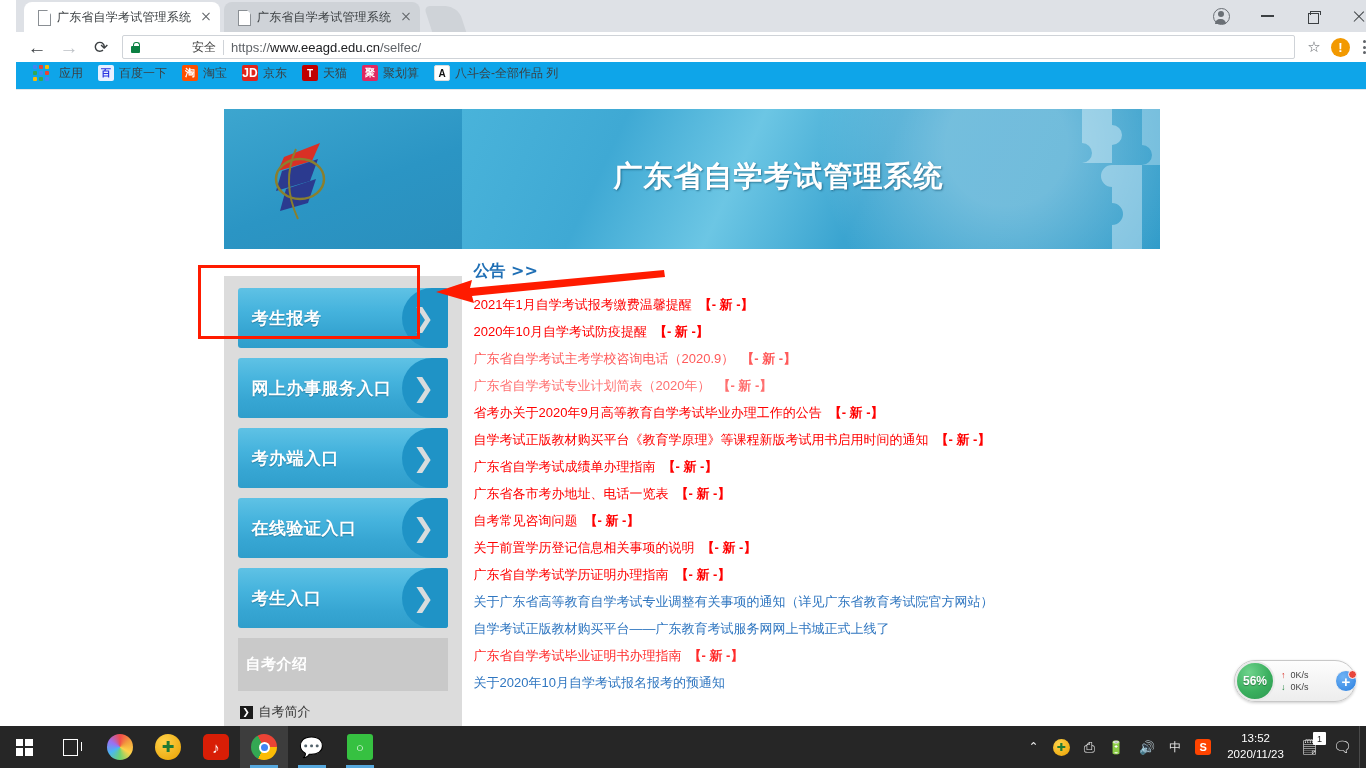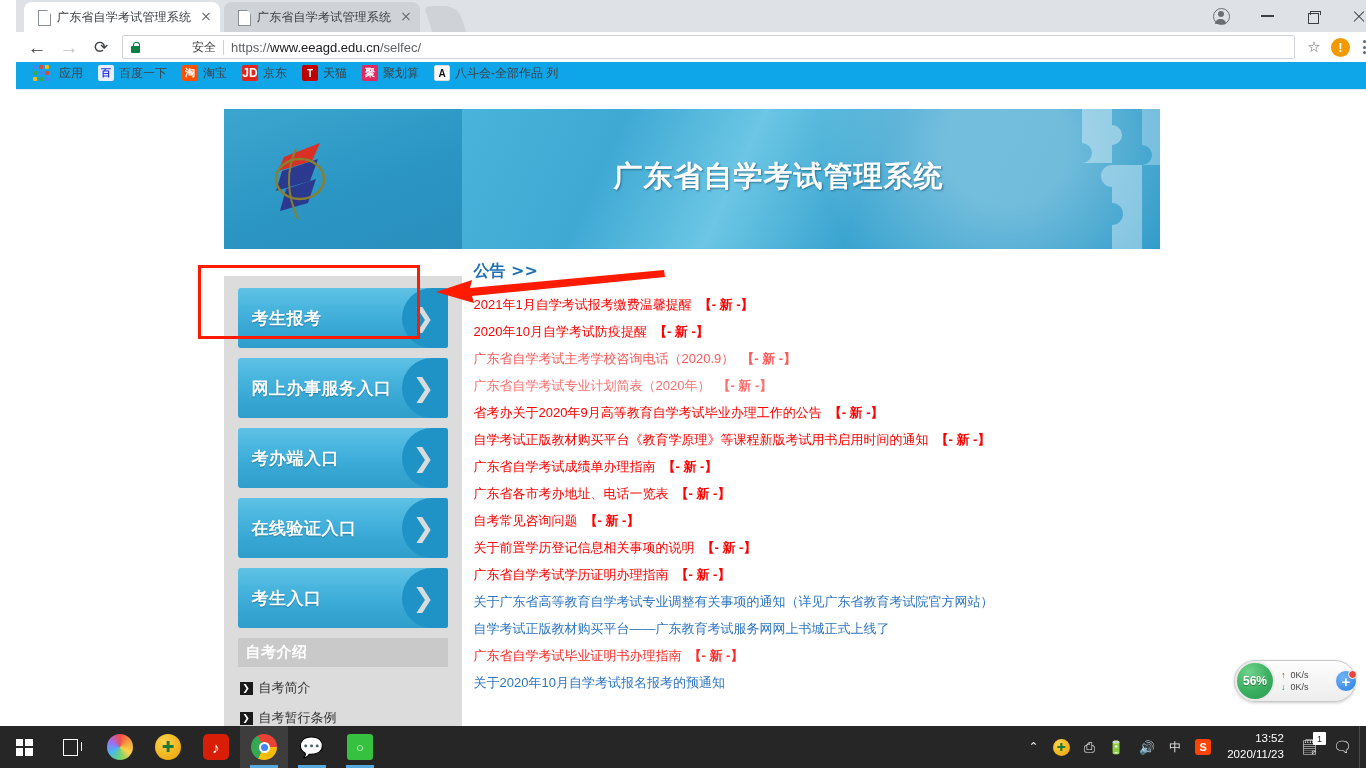--- a/index.html
+++ b/index.html
@@ -147,21 +147,21 @@
   }
   .navbtn-item .chev-wrap {
     position:absolute; right:0; top:0; width:46px; height:60px;
     background:#1f93c6; border-radius:40px 0 0 40px;
     display:flex; align-items:center; justify-content:center;
   }
   .navbtn-item .chev { color:#d9dcdd; font-size:26px; font-weight:bold; line-height:1; margin-left:-2px;}
 
   .sec-title {
     background:#c9c9c9; color:#ffffff; font-size:15px; font-weight:bold;
-    padding:5px 8px; margin:8px 0 6px 0; letter-spacing:.5px;
+    padding:17px 8px; margin:8px 0 6px 0; letter-spacing:.5px;
     font-family:"DejaVu Sans","Liberation Sans",sans-serif;
   }
   .sec-link { display:flex; align-items:center; gap:6px; padding:6px 0 6px 2px; font-size:13px; color:#333; }
   .sec-bullet {
     width:13px; height:13px; background:#1a1a1a; color:#fff; font-size:9px;
     display:flex; align-items:center; justify-content:center; flex:0 0 auto;
   }
 
   .content { flex:1 1 auto; background:#ffffff; padding:12px 10px 0 10px; }
   .notice-head {
@@ -221,21 +221,21 @@
   }
   .win-logo { width:17px; height:17px; display:grid; grid-template-columns:1fr 1fr; grid-template-rows:1fr 1fr; gap:2px; }
   .win-logo i { background:#fff; display:block; }
   .taskview { width:19px; height:16px; position:relative; }
   .taskview:before{ content:""; position:absolute; left:0; top:0; width:13px; height:15px; border:1.4px solid #fff;}
   .taskview:after { content:""; position:absolute; right:0; top:3px; width:3px; height:9px; border-left:1.4px solid #fff; border-right:1.4px solid #fff;}
   .appico { width:26px; height:26px; border-radius:5px; display:flex; align-items:center; justify-content:center; font-size:13px; color:#fff; font-weight:bold;}
 
   .tray { position:absolute; right:0; top:726px; height:42px; display:flex; align-items:center; gap:0; }
   .tray-item { height:42px; display:flex; align-items:center; justify-content:center; padding:0 7px; color:#e6e6e6; font-size:12px; }
-  .clock { display:flex; flex-direction:column; align-items:flex-end; justify-content:center; line-height:1.35; padding:0 9px; color:#fff; font-size:11.5px;}
+  .clock { display:flex; flex-direction:column; align-items:center; justify-content:center; line-height:1.35; padding:0 9px; color:#fff; font-size:11.5px;}
   .notif-badge { position:relative; }
   .notif-badge .badge {
     position:absolute; right:0px; top:6px; min-width:13px; height:13px; background:#fff; color:#1a1a1a;
     font-size:9px; display:flex; align-items:center; justify-content:center; border-radius:1px; padding:0 2px;
   }
   .showdesk { width:7px; height:42px; border-left:1px solid #4a4a4a; }
 </style>
 </head>
 <body>
 

